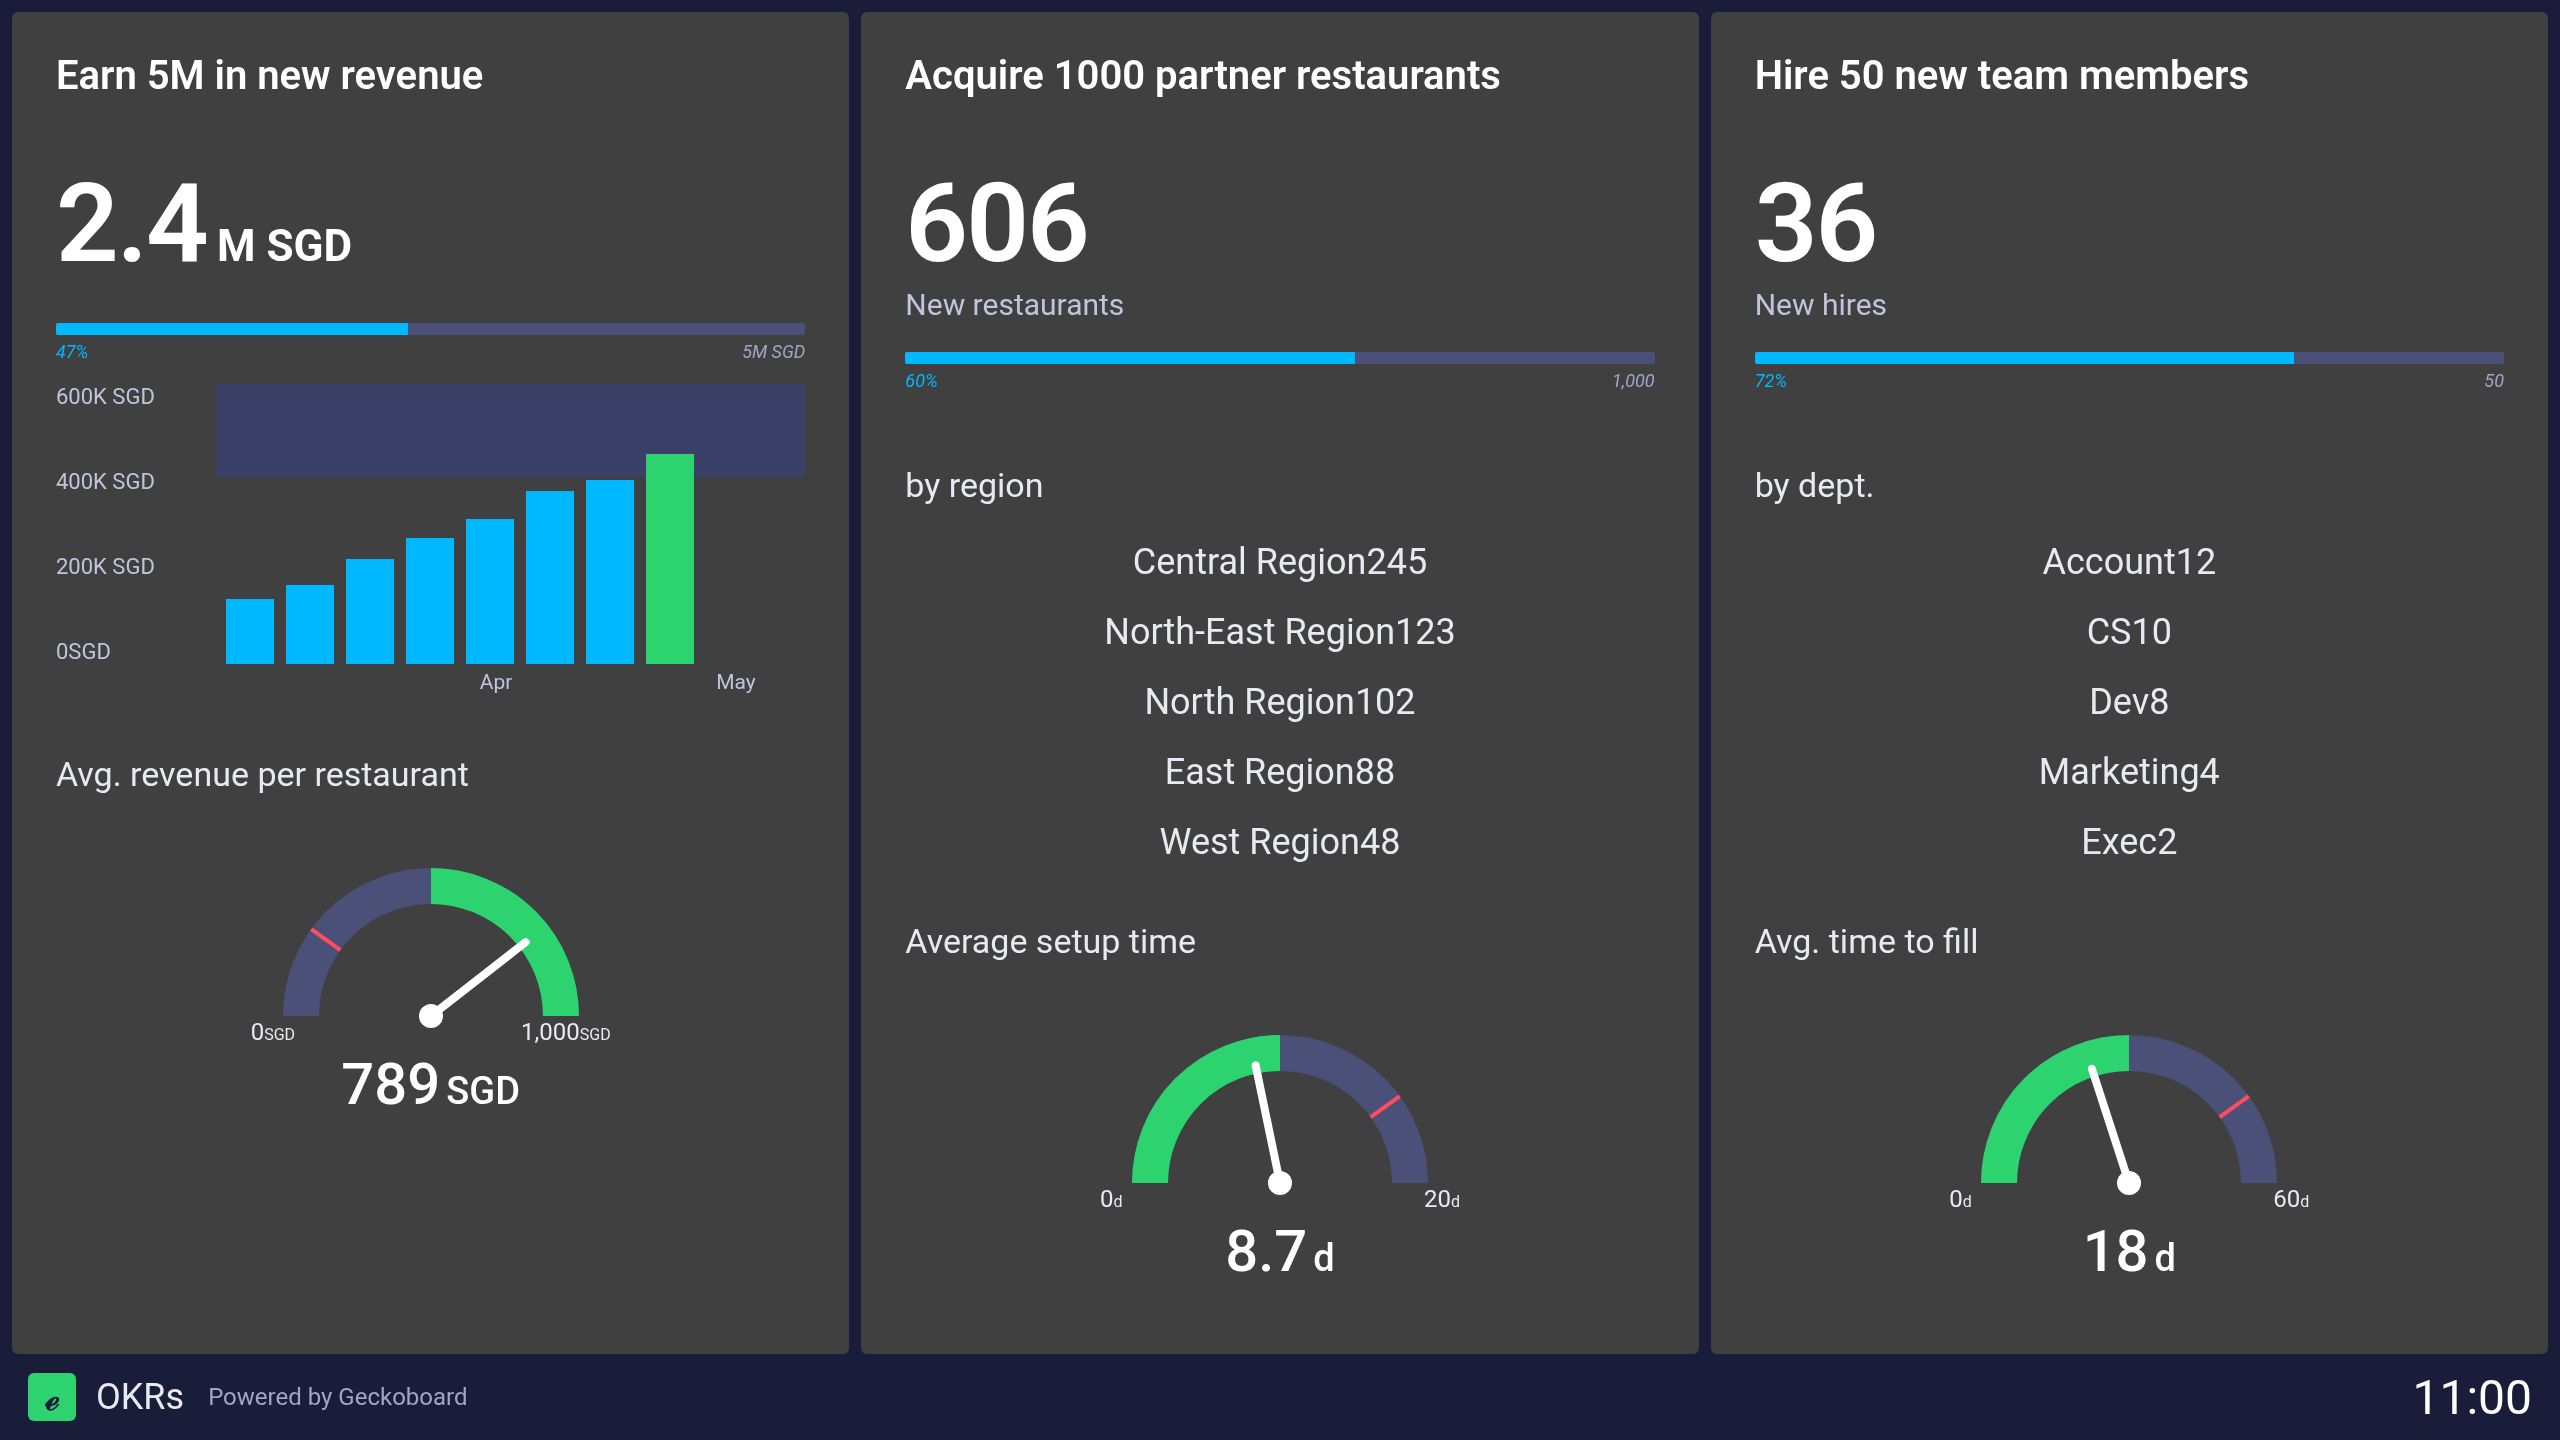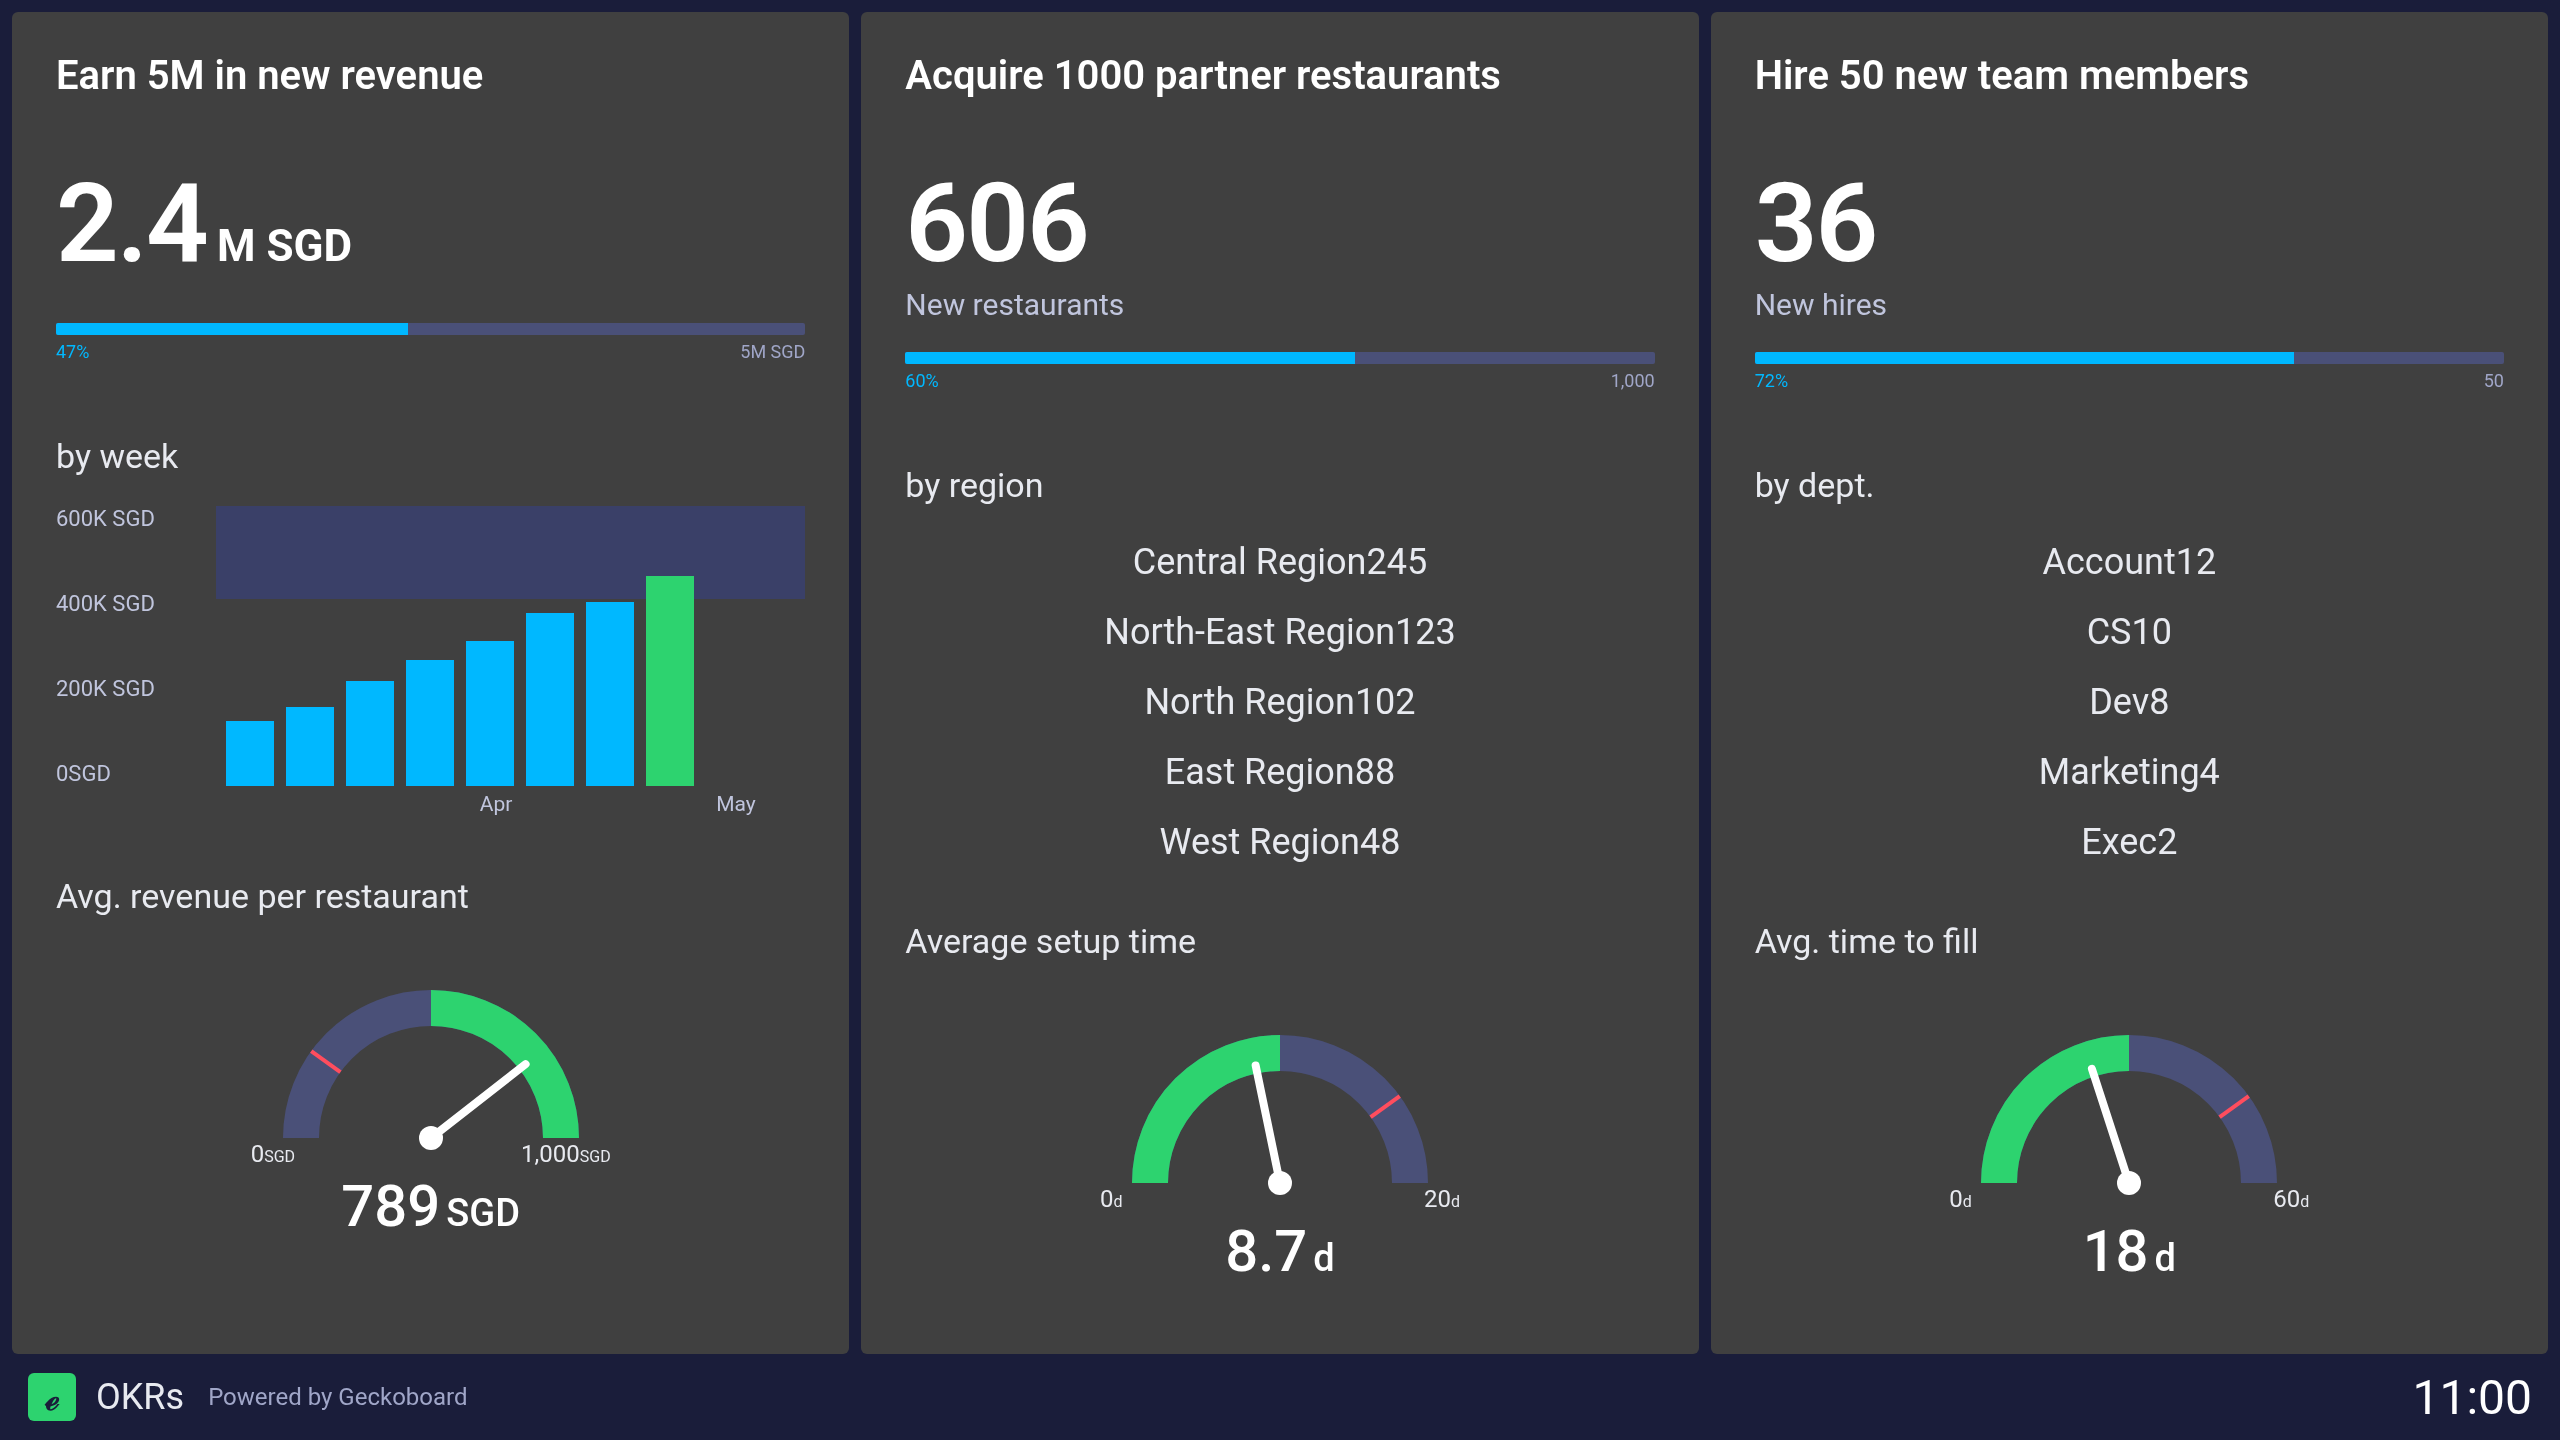--- a/index.html
+++ b/index.html
@@ -48,21 +48,21 @@
     font-size: 44px;
     font-weight: 700;
     color: #fff;
     margin-left: 10px;
   }
   .big-sublabel {
     font-size: 30px;
     color: #c0c5dd;
     margin-bottom: 30px;
   }
-  .progress-wrap { margin-bottom: 14px; }
+  .progress-wrap { margin-bottom: 14px; font-style: italic; }
   .progress-track {
     height: 12px;
     background: #4a5078;
     border-radius: 2px;
     position: relative;
     overflow: hidden;
   }
   .progress-fill {
     height: 100%;
     background: #00b8ff;
@@ -206,21 +206,20 @@
     <div class="progress-wrap">
       <div class="progress-track">
           <div class="progress-fill" id="pf0" style="width: 47%;"></div>
         </div>
       <div class="progress-labels">
         <span>47%</span>
         <span class="right">5M SGD</span>
       </div>
     </div>
 
-    <div class="section-title">by week</div>
     <div class="barchart">
       <div class="y-labels" id="ylab">
           <div>600K SGD</div>
           <div>400K SGD</div>
           <div>200K SGD</div>
           <div>0SGD</div>
         </div>
       <div class="plot">
         <div class="target-band" id="band" style="top: 0%; height: 33.3333%;"></div>
         <div class="bars" id="bars">

